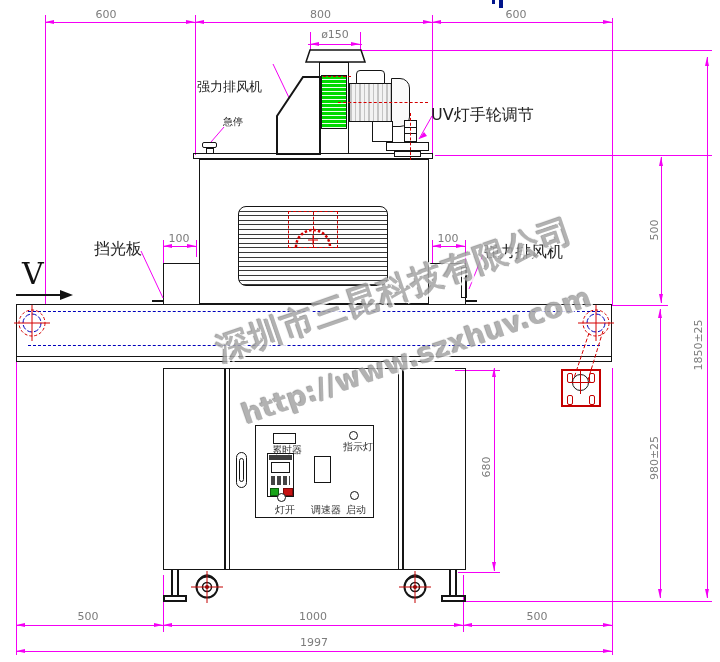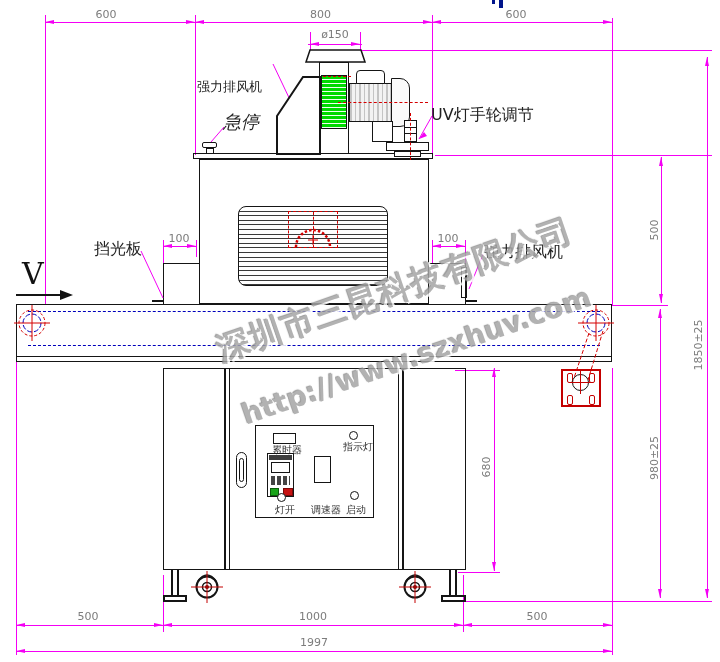--- a/index.html
+++ b/index.html
@@ -258,21 +258,21 @@
       <path d="M 406 581 Q 415 569 424 581" fill="none" stroke="#151515" stroke-width="1.5"></path>
       <circle cx="415" cy="587" r="10.5" fill="none" stroke="#151515" stroke-width="2"></circle>
       <circle cx="415" cy="587" r="4.5" fill="none" stroke="#151515" stroke-width="1.5"></circle>
       <circle cx="415" cy="587" r="2" fill="#4a0f0f"></circle>
       <line x1="399" y1="587" x2="431" y2="587" stroke="#c40000" stroke-width="1"></line>
       <line x1="415" y1="571" x2="415" y2="603" stroke="#c40000" stroke-width="1"></line>
     </g>
   </svg>
 
   <div class="lbl" style="left:197px;top:44px;font-size:13px;margin-top:36px;">强力排风机</div>
-  <div class="lbl" style="left:223px;top:115px;font-size:18px;font-style:italic;">急停</div>
+  <div class="lbl" style="left:223px;top:115px;font-size:10px;">急停</div>
   <div class="lbl" style="left:431px;top:108px;">UV灯手轮调节</div>
   <div class="lbl" style="left:94px;top:242px;">挡光板</div>
   <div class="lbl" style="left:483px;top:245px;">强力排风机</div>
 
   <div class="wm" style="left:205px;top:268px;width:380px;text-align:center;font-size:33px;letter-spacing:1px;transform:rotate(-19deg);">深圳市三昆科技有限公司</div>
   <div class="wm" style="left:235px;top:352px;width:290px;text-align:center;font-size:28px;transform:rotate(-19deg);">http://www.szxhuv.com</div>
 
 </div>
 
 </body></html>

